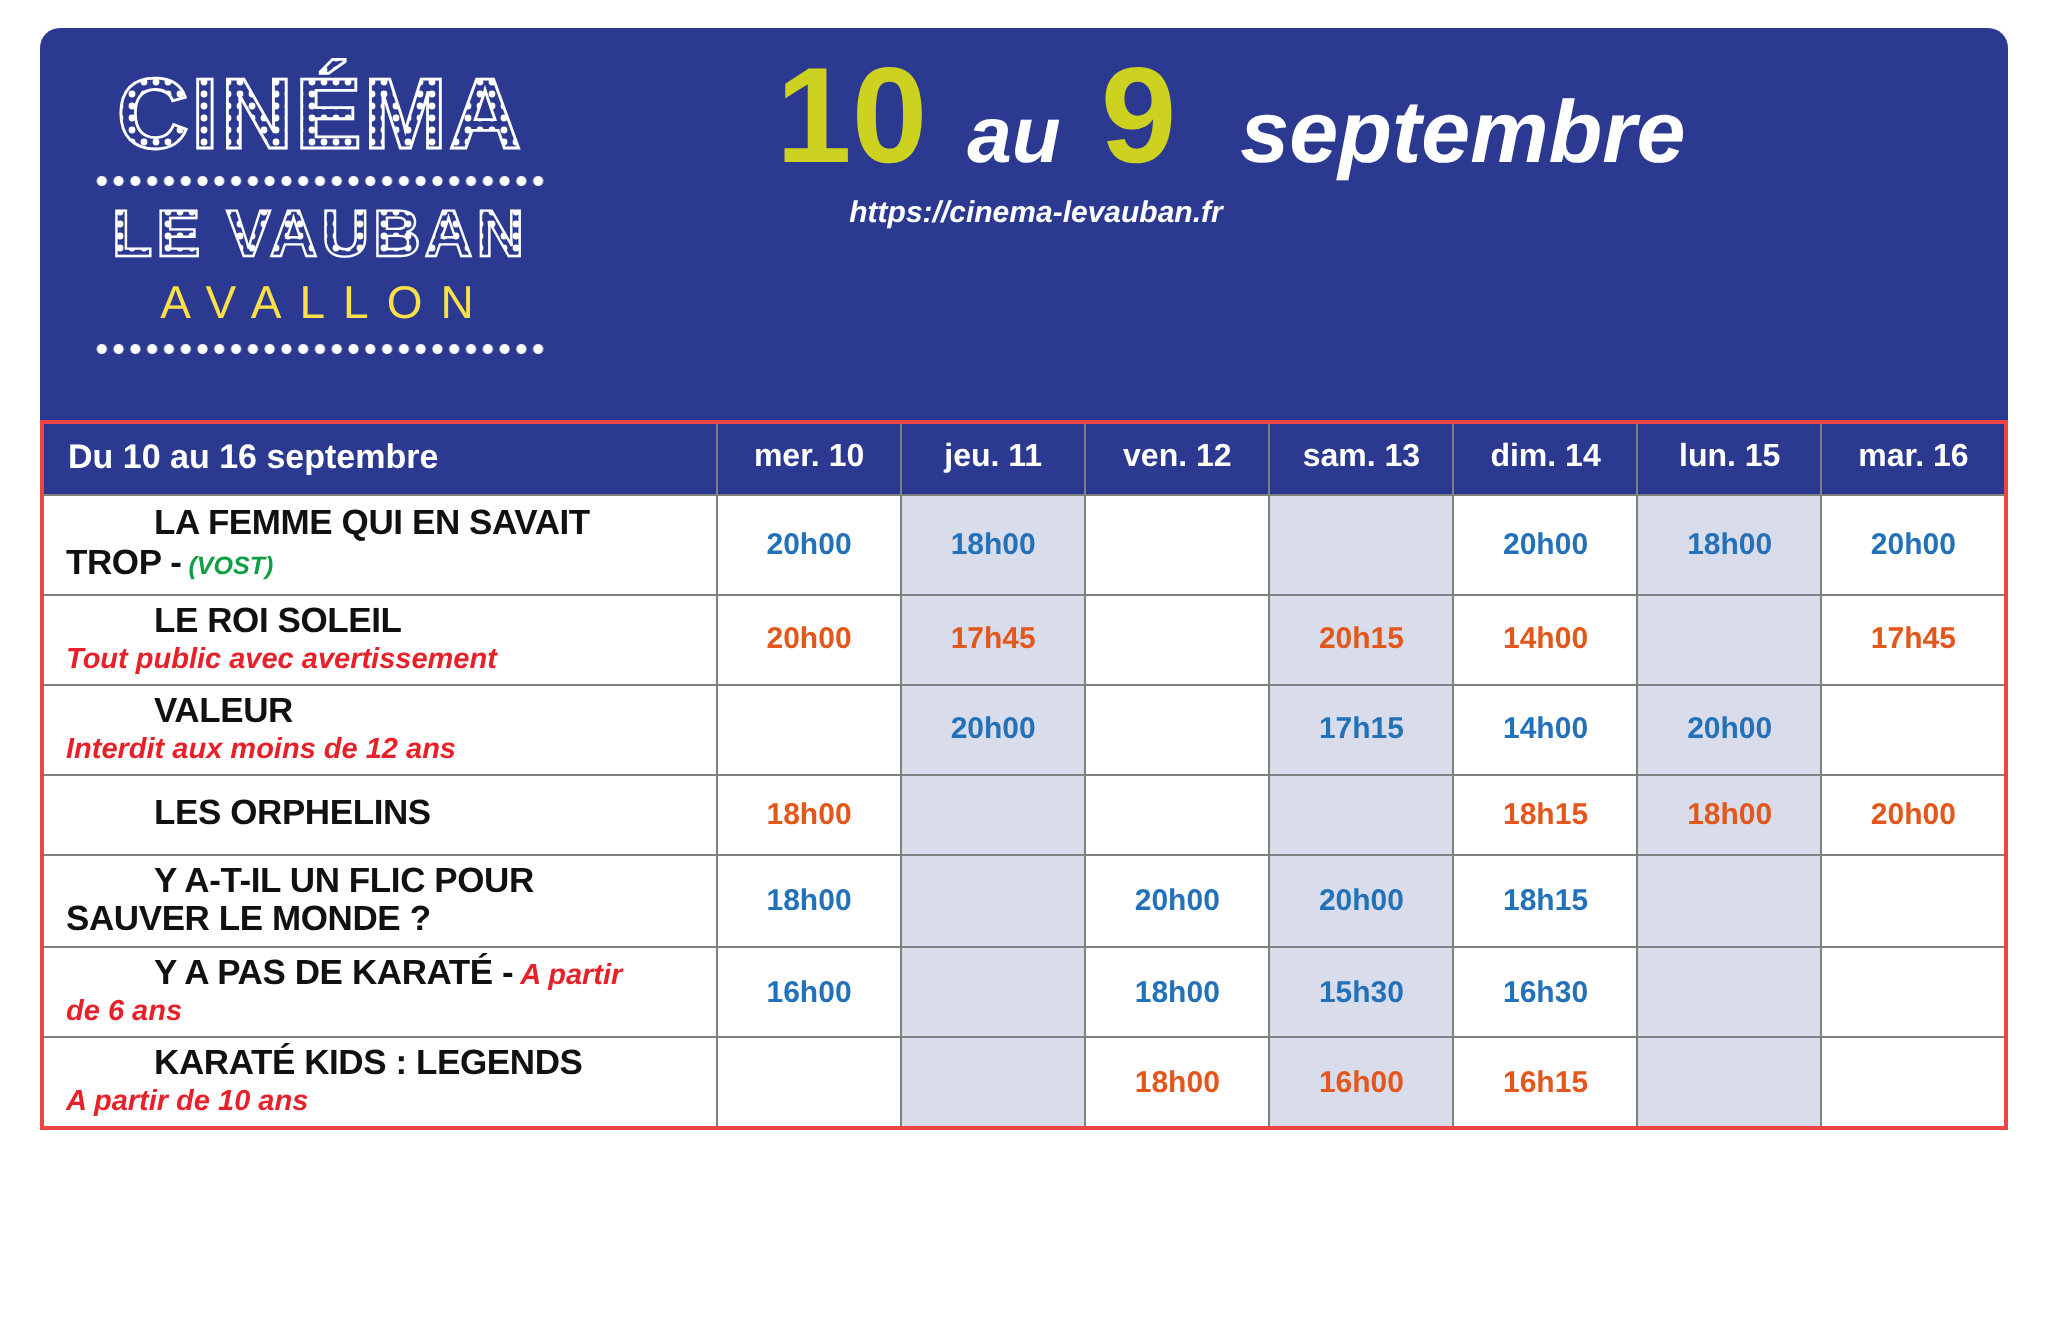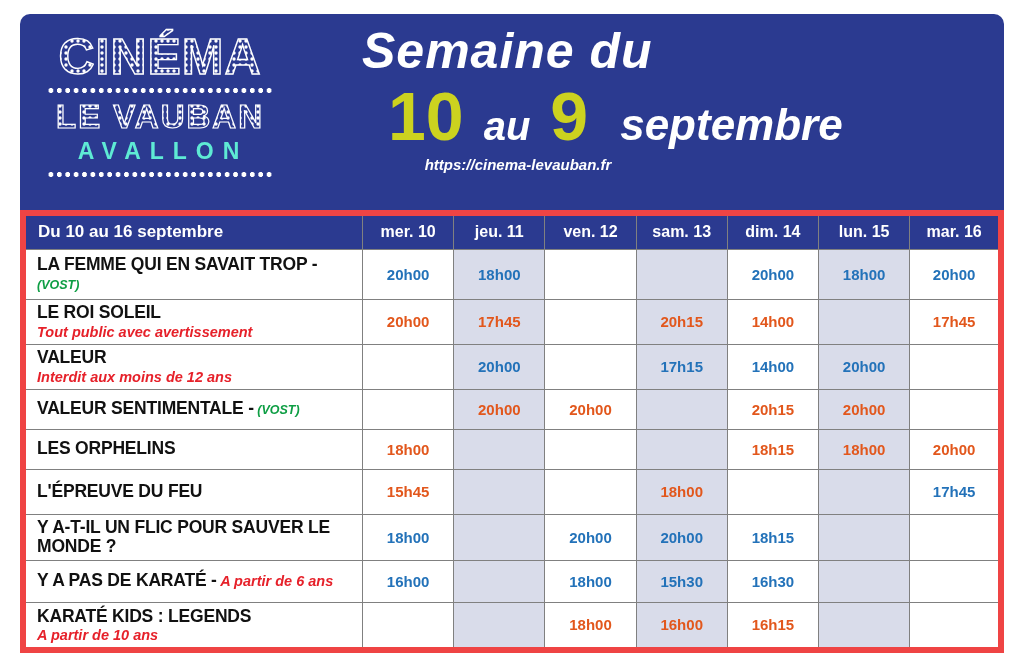--- a/index.html
+++ b/index.html
@@ -23,22 +23,22 @@
   }
   .logo svg { display: block; margin: 0 auto; }
   .dots-line {
     height: 9px; width: 228px; margin: 2px auto;
     background-image: radial-gradient(circle, #ffffff 2.2px, transparent 2.8px);
     background-size: 8.4px 9px;
     background-position: center;
     background-repeat: repeat-x;
   }
   .avallon {
-    color: #5eead4; font-size: 23px; letter-spacing: 9px;
-    font-weight: 700; margin: 3px 0 5px 6px;
+    color: #fde047; font-size: 23px; letter-spacing: 9px;
+    font-weight: 400; margin: 3px 0 5px 6px;
   }
   .title-area {
     position: absolute; left: 328px; top: 8px; width: 650px;
     color: #ffffff;
   }
   .semaine {
     font-style: italic; font-weight: bold; font-size: 50px;
     padding-left: 14px; letter-spacing: 1px;
   }
   .dateline {
@@ -59,21 +59,21 @@
   .url {
     font-style: italic; font-weight: bold; font-size: 15px;
     width: 340px; text-align: center; margin-top: 6px;
   }
   
   table.schedule {
     position: absolute; left: 20px; top: 210px;
     width: 984px;
     border-collapse: collapse;
     table-layout: fixed;
-    border: 6px solid #ef4444;
+    border: 2px solid #ef4444;
   }
   .schedule th, .schedule td {
     border: 1.5px solid #808080;
     vertical-align: middle;
     overflow: hidden;
   }
   .schedule thead tr { height: 36px; }
   .schedule th {
     background: var(--banner_bg, #2b3a90);
     color: #ffffff; font-size: 16px; font-weight: bold;
@@ -91,20 +91,21 @@
   .schedule tbody tr:nth-child(7) { height: 45px; }
   .schedule tbody tr:nth-child(8) { height: 42px; }
   .schedule tbody tr:nth-child(9) { height: 48px; }
   td.title-cell {
     padding: 3px 26px 3px 11px;
     line-height: 1.12;
   }
   .movie-title {
     font-weight: bold; font-size: 17.5px; color: #111111;
     letter-spacing: -0.2px;
+    margin-left: 44px;
   }
   .note { font-style: italic; font-weight: bold; }
   .note.green { color: var(--green, #00a03c); font-size: 12.5px; }
   .note.red   { color: var(--red, #e6212a);   font-size: 14.5px; }
   .subtitle {
     font-style: italic; font-weight: bold; font-size: 14.5px;
     color: var(--red, #e6212a); margin-top: 1px;
   }
   td.time {
     text-align: center; font-weight: bold; font-size: 15px;
@@ -131,21 +132,20 @@
     </svg>
     <div class="dots-line"></div>
     <svg width="242" height="38">
       <text x="121" y="31" text-anchor="middle" font-family="Liberation Sans, sans-serif" font-weight="bold" font-size="33" fill="url(#dotfill)" stroke="#ffffff" stroke-width="1.2" letter-spacing="2">LE VAUBAN</text>
     </svg>
     <div class="avallon">AVALLON</div>
     <div class="dots-line"></div>
   </div>
 
   <div class="title-area">
-    <div class="semaine">Semaine du</div>
     <div class="dateline">
       <span class="big-num">10</span>
       <span class="au-sep">au</span>
       <span class="big-num">9</span>
       <span class="month">septembre</span>
     </div>
     <div class="url">https://cinema-levauban.fr</div>
   </div>
 </div>
 
@@ -187,50 +187,30 @@
         <td class="title-cell"><span class="movie-title">VALEUR</span><div class="subtitle">Interdit aux moins de 12 ans</div></td>
         <td class="time"></td>
         <td class="time shaded blue">20h00</td>
         <td class="time"></td>
         <td class="time shaded blue">17h15</td>
         <td class="time blue">14h00</td>
         <td class="time shaded blue">20h00</td>
         <td class="time"></td>
       </tr>
       <tr>
-        <td class="title-cell"><span class="movie-title">VALEUR SENTIMENTALE -</span><span class="note green"> (VOST)</span></td>
-        <td class="time"></td>
-        <td class="time shaded orange">20h00</td>
-        <td class="time orange">20h00</td>
-        <td class="time shaded"></td>
-        <td class="time orange">20h15</td>
-        <td class="time shaded orange">20h00</td>
-        <td class="time"></td>
-      </tr>
-      <tr>
         <td class="title-cell"><span class="movie-title">LES ORPHELINS</span></td>
         <td class="time orange">18h00</td>
         <td class="time shaded"></td>
         <td class="time"></td>
         <td class="time shaded"></td>
         <td class="time orange">18h15</td>
         <td class="time shaded orange">18h00</td>
         <td class="time orange">20h00</td>
       </tr>
       <tr>
-        <td class="title-cell"><span class="movie-title">L'ÉPREUVE DU FEU</span></td>
-        <td class="time orange">15h45</td>
-        <td class="time shaded"></td>
-        <td class="time"></td>
-        <td class="time shaded orange">18h00</td>
-        <td class="time"></td>
-        <td class="time shaded"></td>
-        <td class="time blue">17h45</td>
-      </tr>
-      <tr>
         <td class="title-cell"><span class="movie-title">Y A-T-IL UN FLIC POUR SAUVER LE MONDE ?</span></td>
         <td class="time blue">18h00</td>
         <td class="time shaded"></td>
         <td class="time blue">20h00</td>
         <td class="time shaded blue">20h00</td>
         <td class="time blue">18h15</td>
         <td class="time shaded"></td>
         <td class="time"></td>
       </tr>
       <tr>

